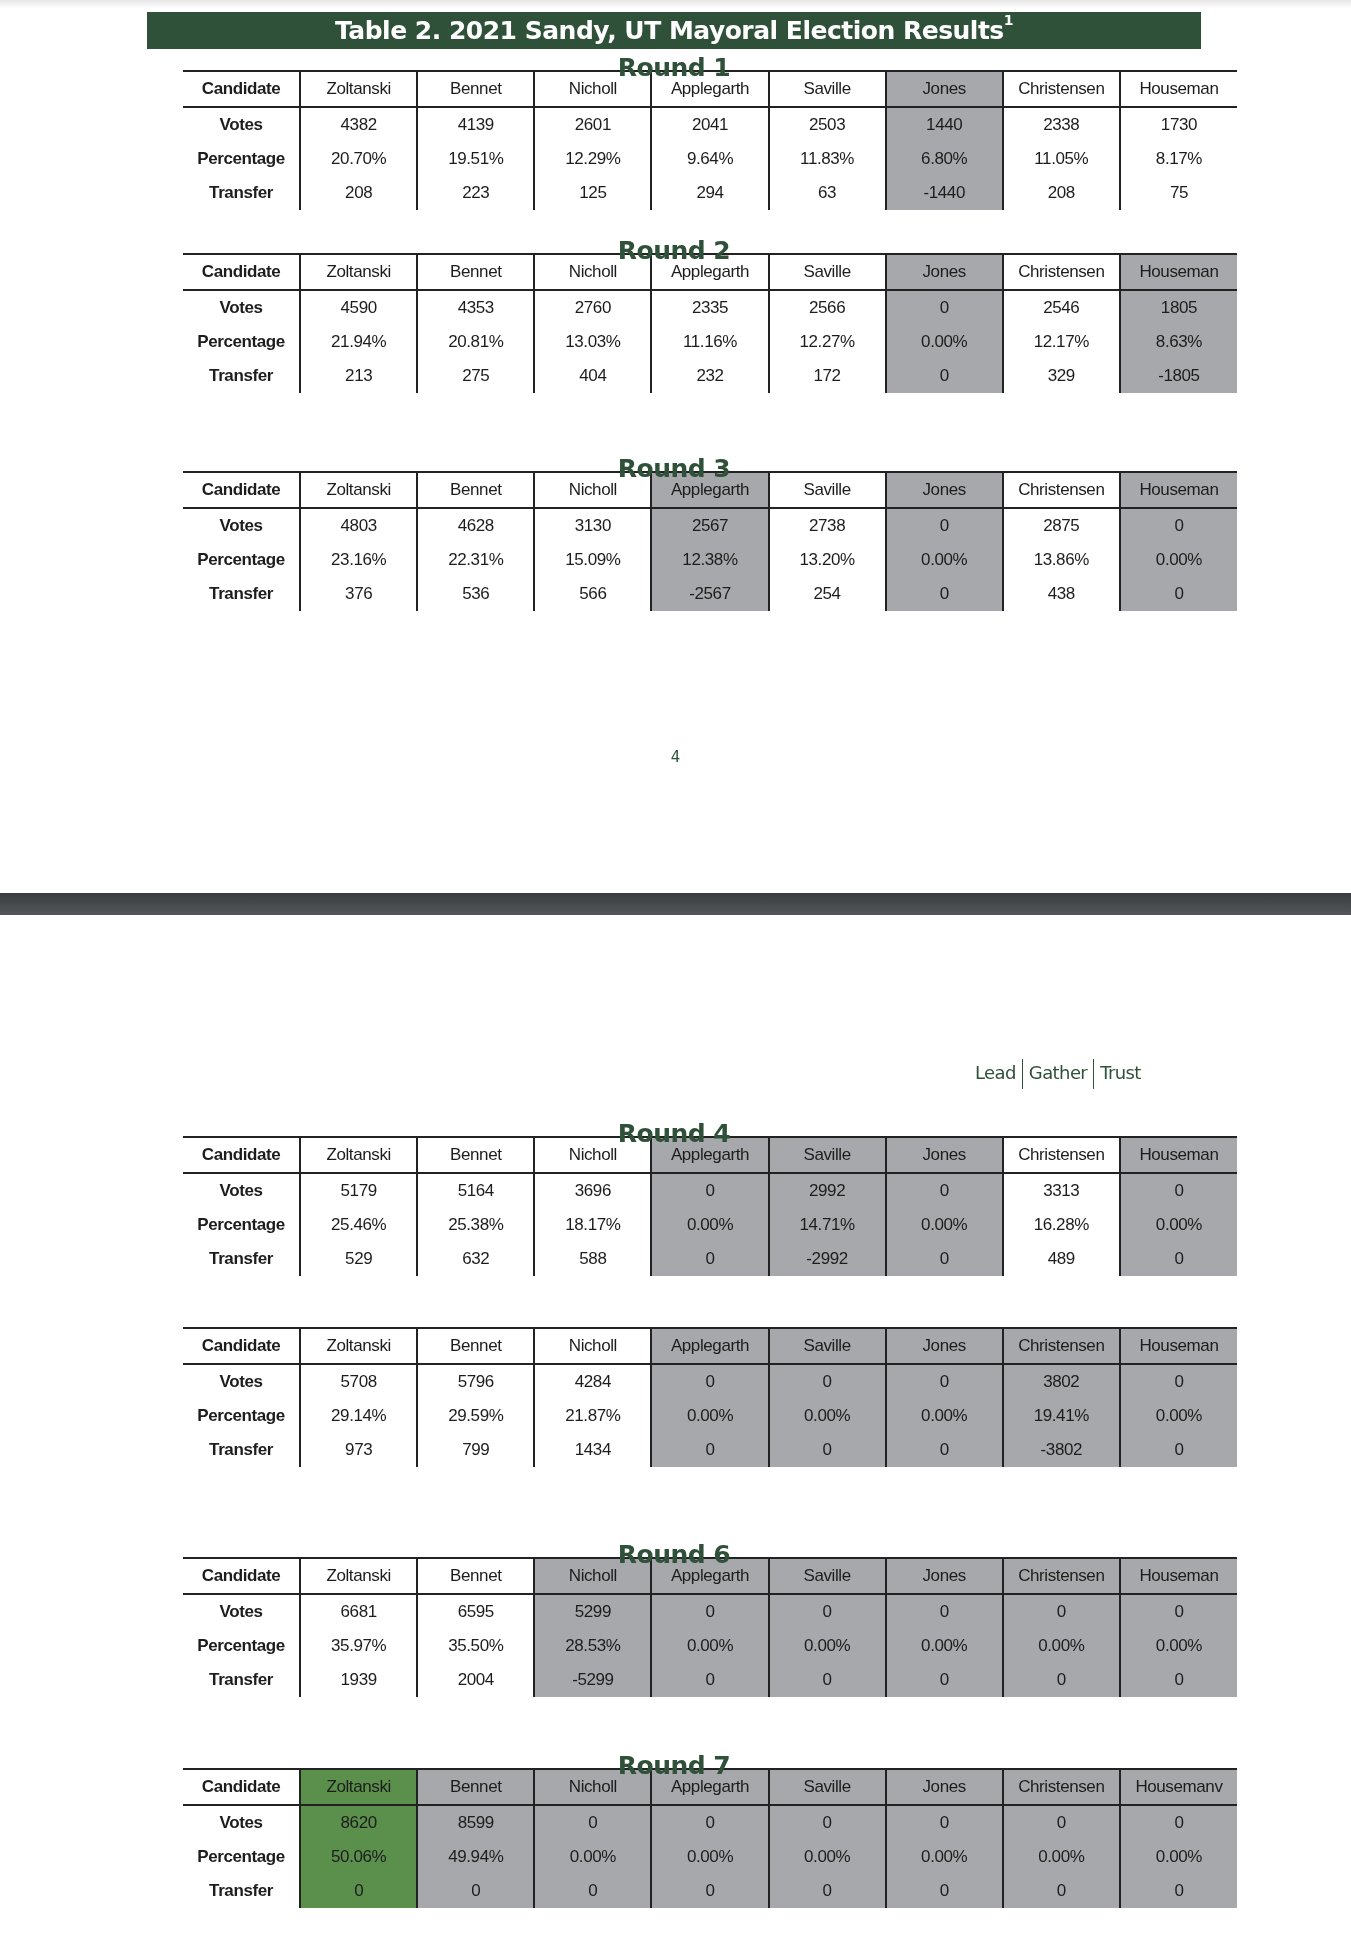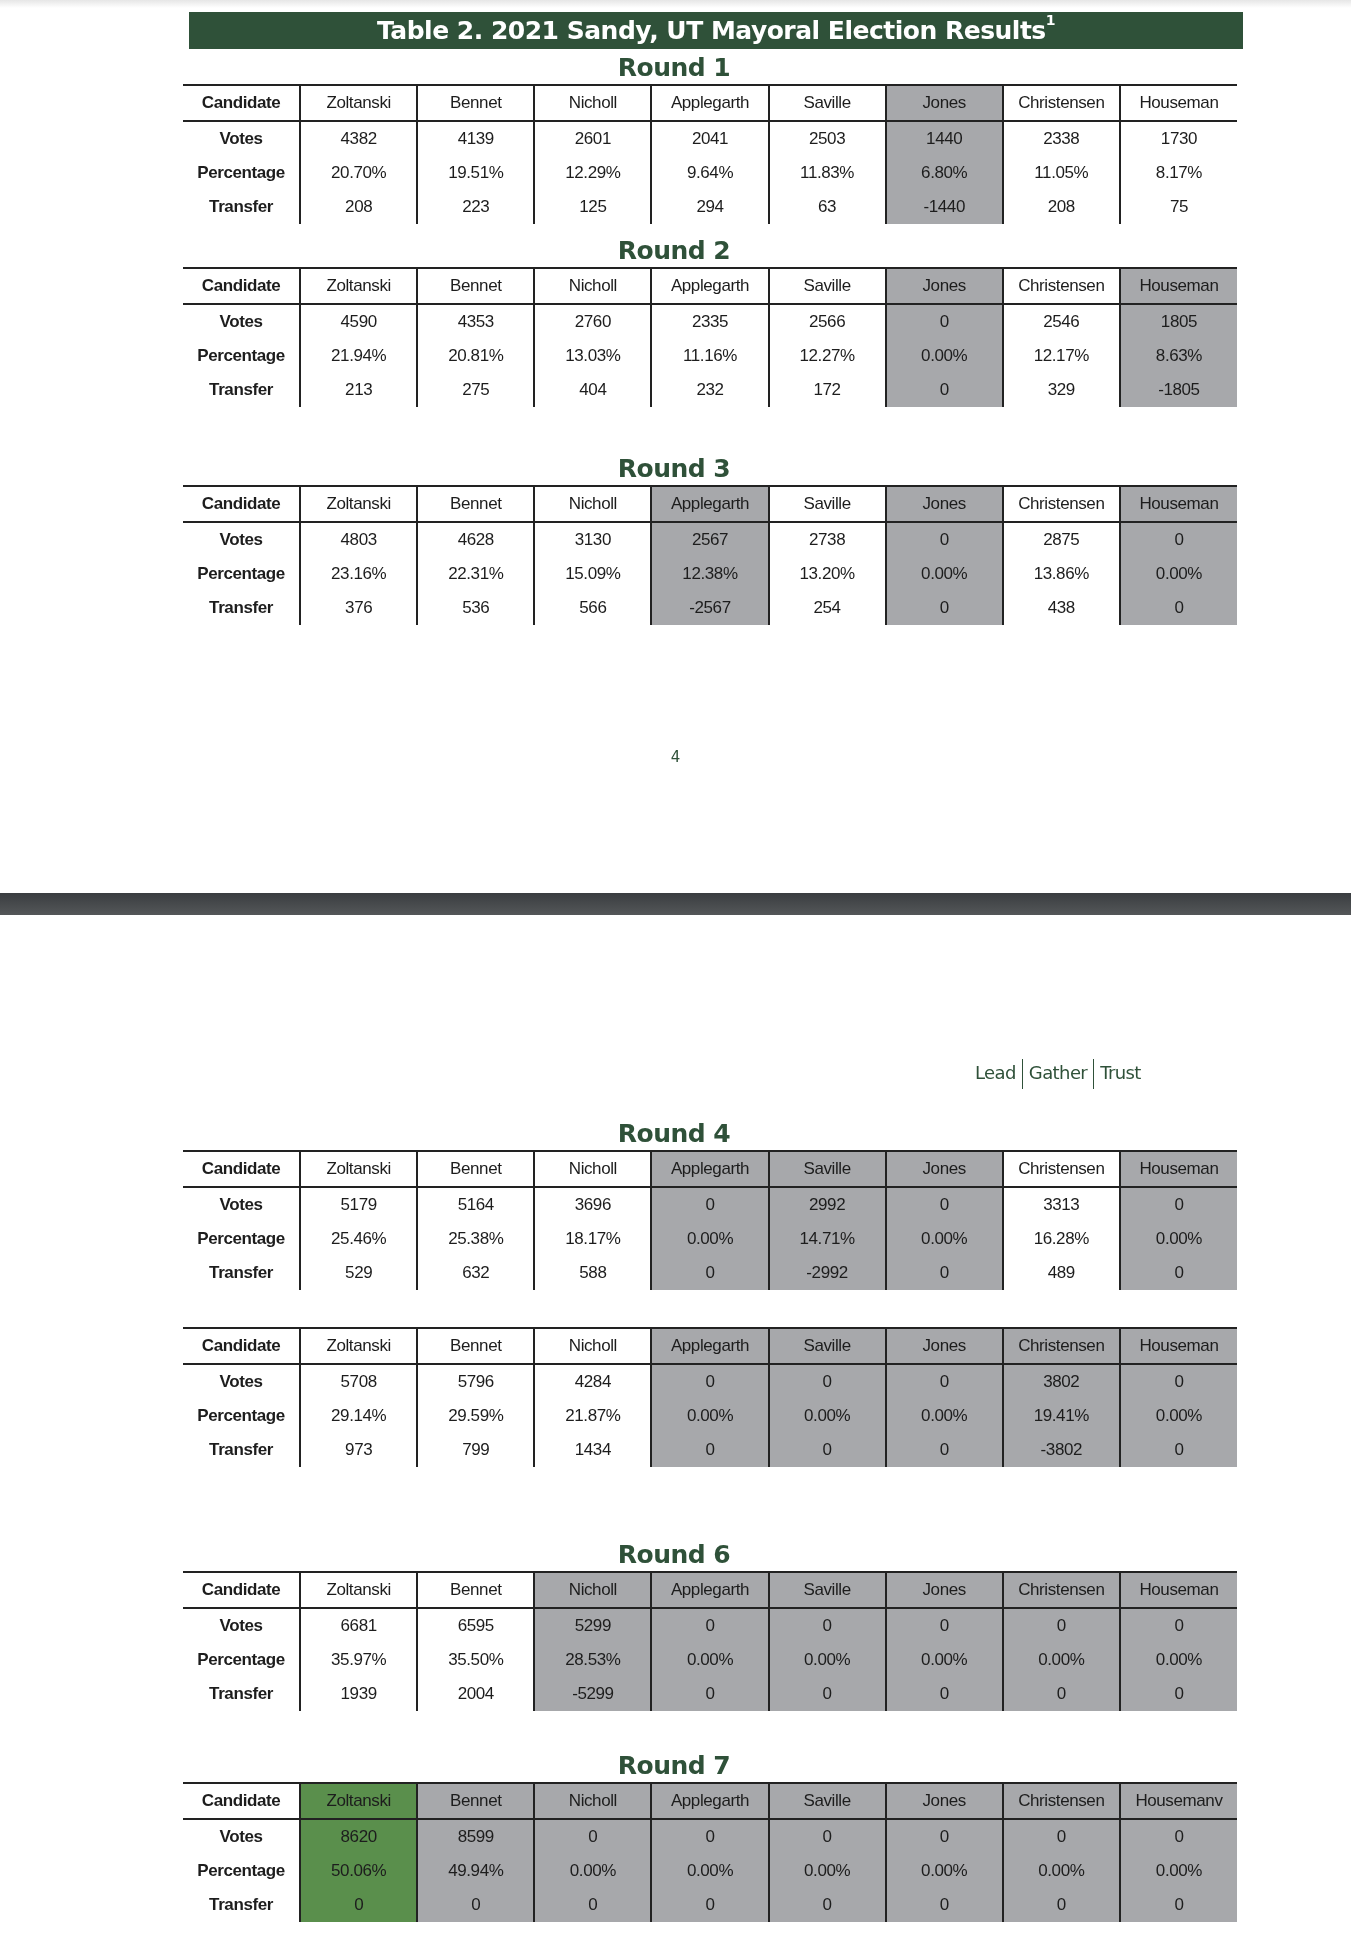--- a/index.html
+++ b/index.html
@@ -13,28 +13,27 @@
     position: absolute; left: 0; top: 0; width: 1351px; height: 8px;
     background: linear-gradient(#e6e6e6, #ffffff);
   }
   .banner {
     position: absolute; left: 147px; top: 12px; width: 1054px; height: 37px;
     background: #2f5139; color: #ffffff;
     font-family: "DejaVu Sans", sans-serif; font-weight: bold;
     font-size: 25px; line-height: 37px; text-align: center;
     letter-spacing: -0.5px;
     transform-origin: center; 
-    margin-left: 42px;
   }
   .banner sup { font-size: 14px; position: relative; top: -3px; vertical-align: top; line-height: 22px; }
   .round {
     position: absolute; left: 147px; width: 1054px;
   }
   .round-title {
-    height: 34px; line-height: 36px; text-align: center;
+    height: 20px; line-height: 36px; text-align: center;
     color: #2f5139; font-weight: bold; font-size: 25px;
     font-family: "DejaVu Sans", sans-serif; letter-spacing: -0.5px;
   }
   table.results {
     border-collapse: collapse; width: 1054px; table-layout: fixed;
     font-family: Liberation Sans, sans-serif; font-size: 17px; margin-left: 36px;
   }
   table.results td {
     text-align: center; padding: 0; height: 34px; line-height: 34px;
     border-left: 2px solid #222; white-space: nowrap; overflow: hidden;

